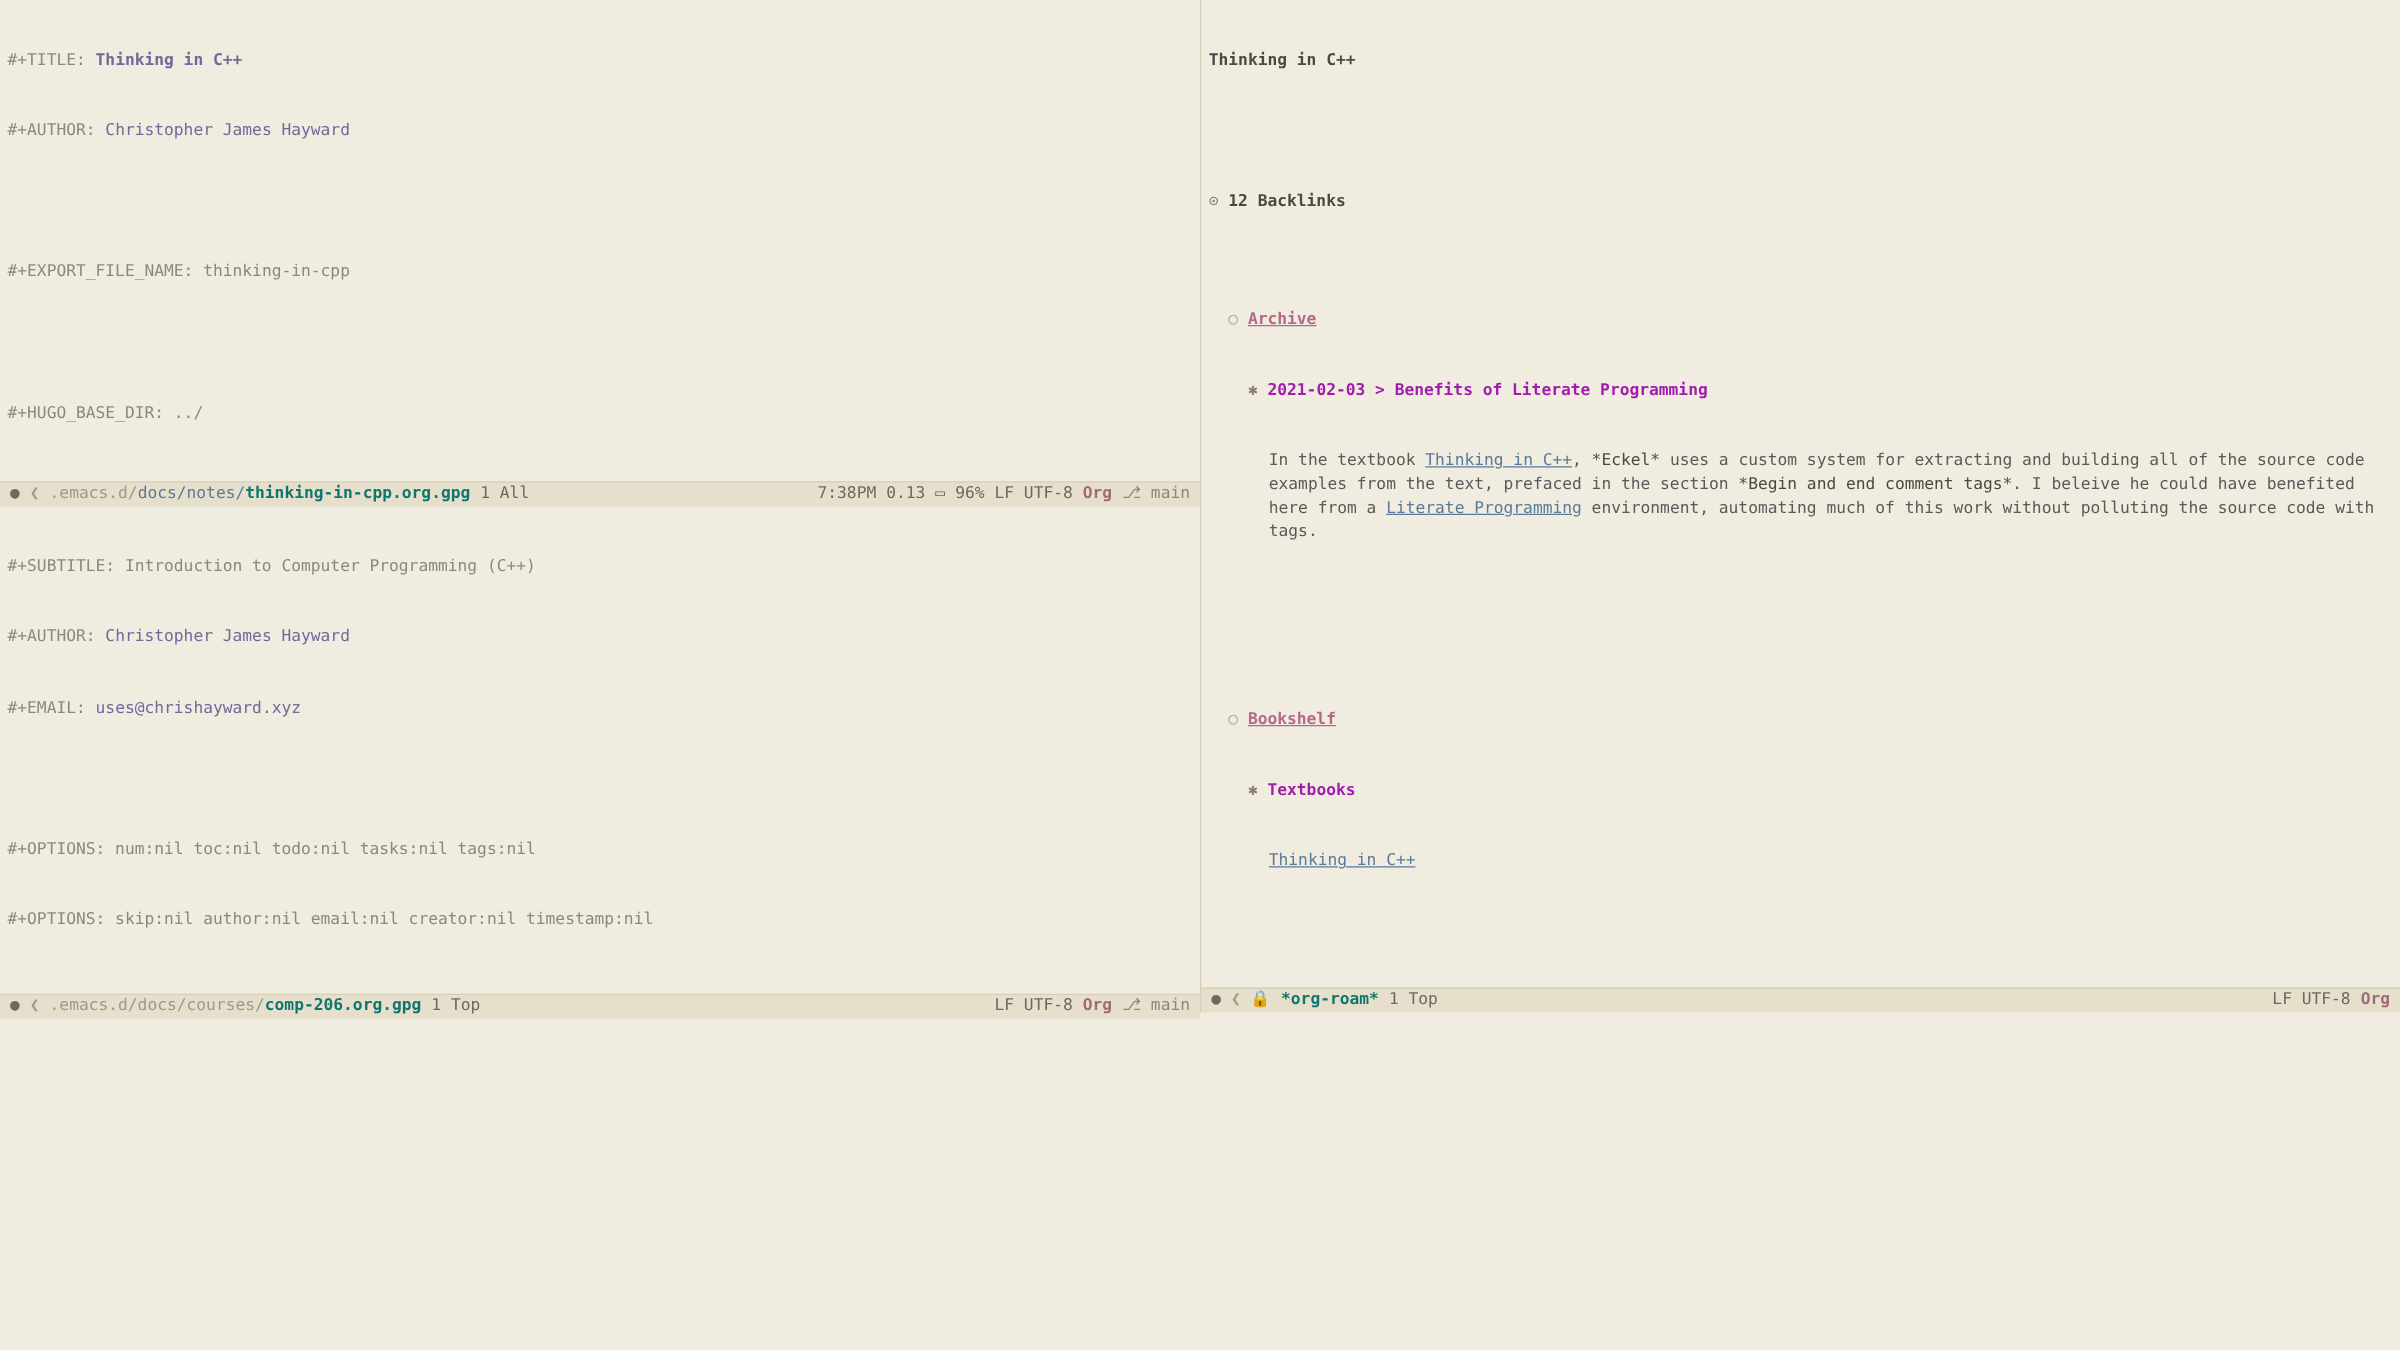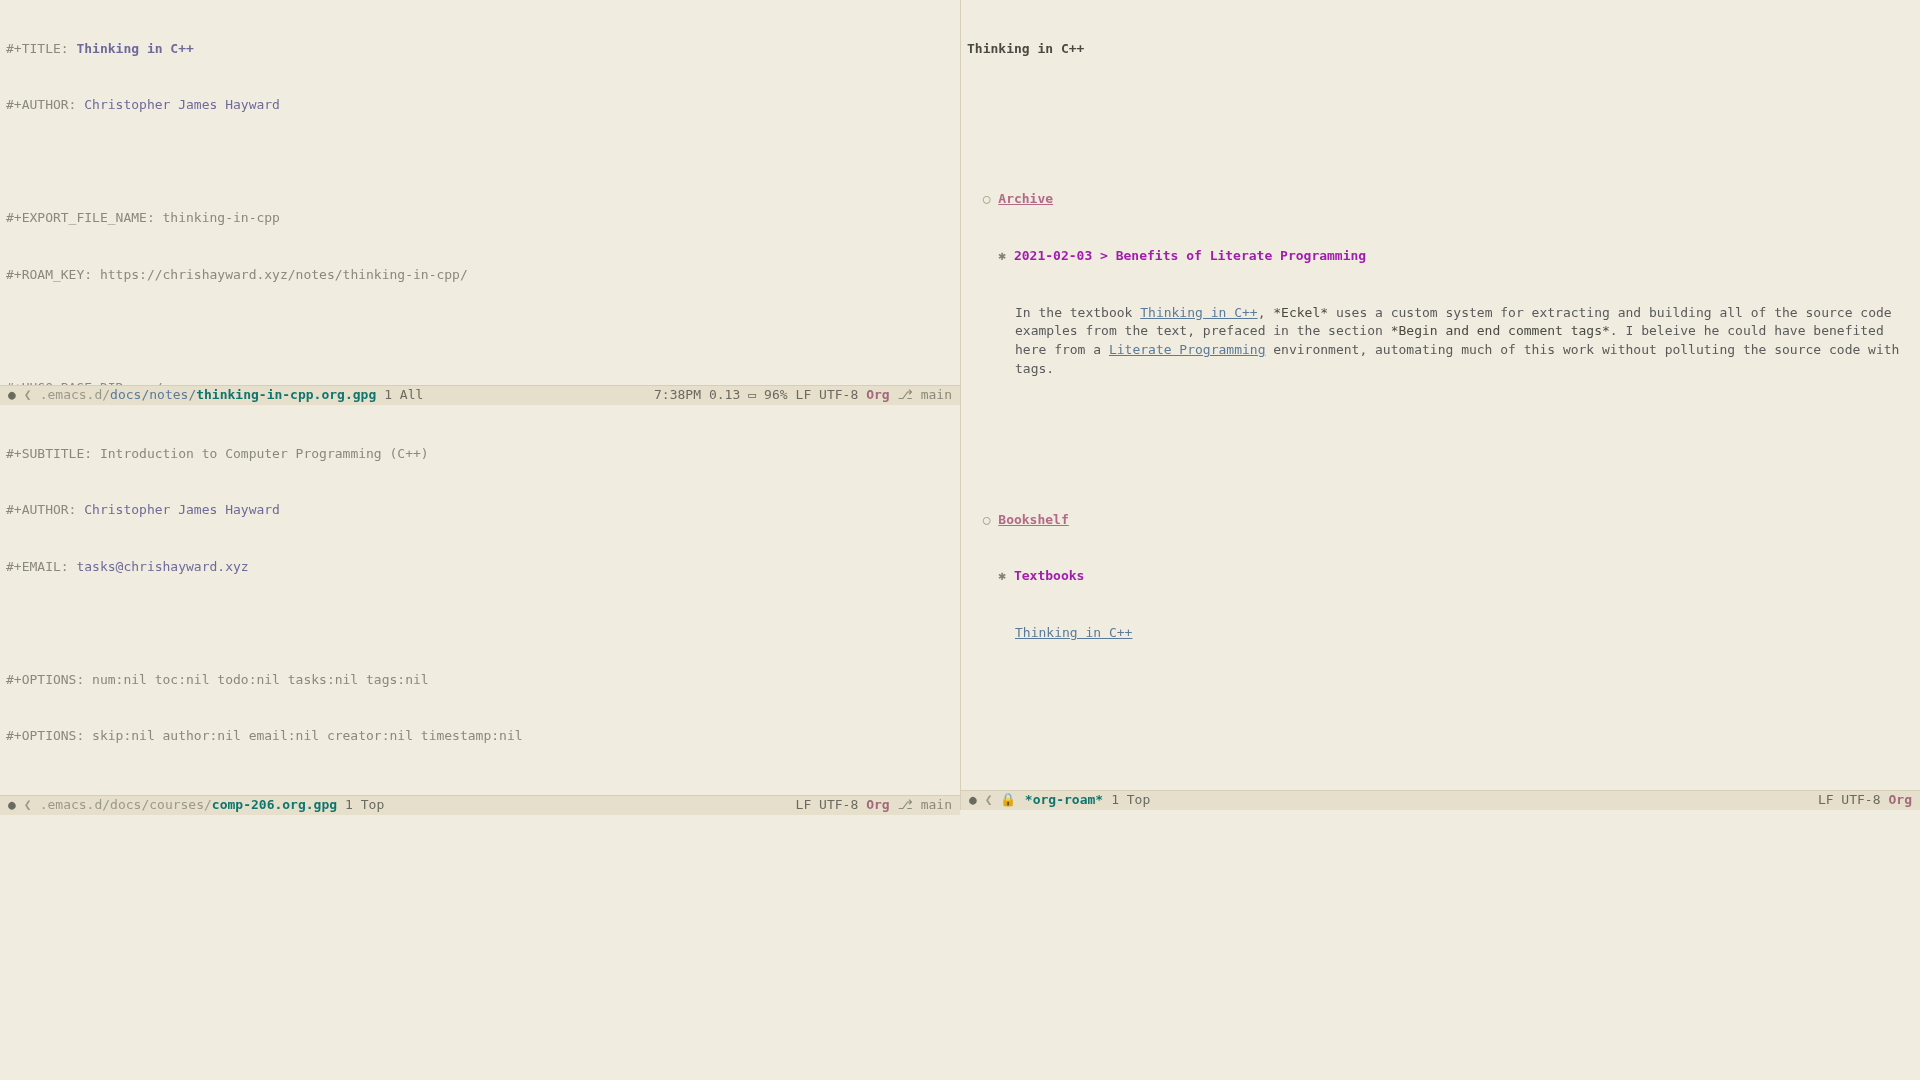--- a/index.html
+++ b/index.html
@@ -71,21 +71,20 @@
 <body>
 
 <div class="main-grid">
   <div class="left-col">
 
     <div class="pane">
       <div class="line"><span class="kw">#+TITLE: </span><span class="title-val">Thinking in C++</span></div>
       <div class="line"><span class="kw">#+AUTHOR: </span><span class="author-val">Christopher James Hayward</span></div>
       <div class="line">&nbsp;</div>
       <div class="line"><span class="kw">#+EXPORT_FILE_NAME: </span><span class="kw">thinking-in-cpp</span></div>
-      <div class="line"><span class="kw">#+ROAM_KEY: </span><span class="kw">https://chrishayward.xyz/notes/thinking-in-cpp/</span></div>
       <div class="line">&nbsp;</div>
       <div class="line"><span class="kw">#+HUGO_BASE_DIR: </span><span class="kw">../</span></div>
       
       
       
       
       
     </div>
 
     <div class="modeline">
@@ -100,21 +99,21 @@
       <span>96%</span>
       <span>LF UTF-8</span>
       <span class="mode-org">Org</span>
       <span class="git">⎇</span>
       <span class="git">main</span>
     </div>
 
     <div class="pane">
       <div class="line"><span class="kw">#+SUBTITLE: </span><span class="kw">Introduction to Computer Programming (C++)</span></div>
       <div class="line"><span class="kw">#+AUTHOR: </span><span class="author-val">Christopher James Hayward</span></div>
-      <div class="line"><span class="kw">#+EMAIL: </span><span class="author-val">tasks@chrishayward.xyz</span></div>
+      <div class="line"><span class="kw">#+EMAIL: </span><span class="author-val">uses@chrishayward.xyz</span></div>
       <div class="line">&nbsp;</div>
       <div class="line"><span class="kw">#+OPTIONS: </span><span class="kw">num:nil toc:nil todo:nil tasks:nil tags:nil</span></div>
       <div class="line"><span class="kw">#+OPTIONS: </span><span class="kw">skip:nil author:nil email:nil creator:nil timestamp:nil</span></div>
       
       
       
       
       
       
       
@@ -133,20 +132,21 @@
       <span class="mode-org">Org</span>
       <span class="git">⎇</span>
       <span class="git">main</span>
     </div>
   </div>
 
   <div class="right-col">
     <div class="pane" style="border-left:1px solid #d6cfb8;">
       <div class="line right-title">Thinking in C++</div>
       <div class="line">&nbsp;</div>
+      <div class="line"><span class="bullet">⊙ </span><span class="backlinks-h">12 Backlinks</span></div>
 
       
       <div class="line">  <span class="circ-open">○ </span><span class="link-pink">Archive</span></div>
       <div class="line">    <span class="star">✱ </span><span class="heading">2021-02-03 &gt; Benefits of Literate Programming</span></div>
       <div class="line" style="padding-left:48px;"><span>In the textbook </span><span class="link">Thinking in C++</span><span>, </span><span class="bold">*Eckel*</span><span> uses a custom system for extracting and building all of the source code examples from the text, prefaced in the section </span><span class="bold">*Begin and end comment tags*</span><span>. I beleive he could have benefited here from a </span><span class="link">Literate Programming</span><span> environment, automating much of this work without polluting the source code with tags.</span></div>
       <div class="line">&nbsp;</div>
 
       
       <div class="line">  <span class="circ-open">○ </span><span class="link-pink">Bookshelf</span></div>
       <div class="line">    <span class="star">✱ </span><span class="heading">Textbooks</span></div>

